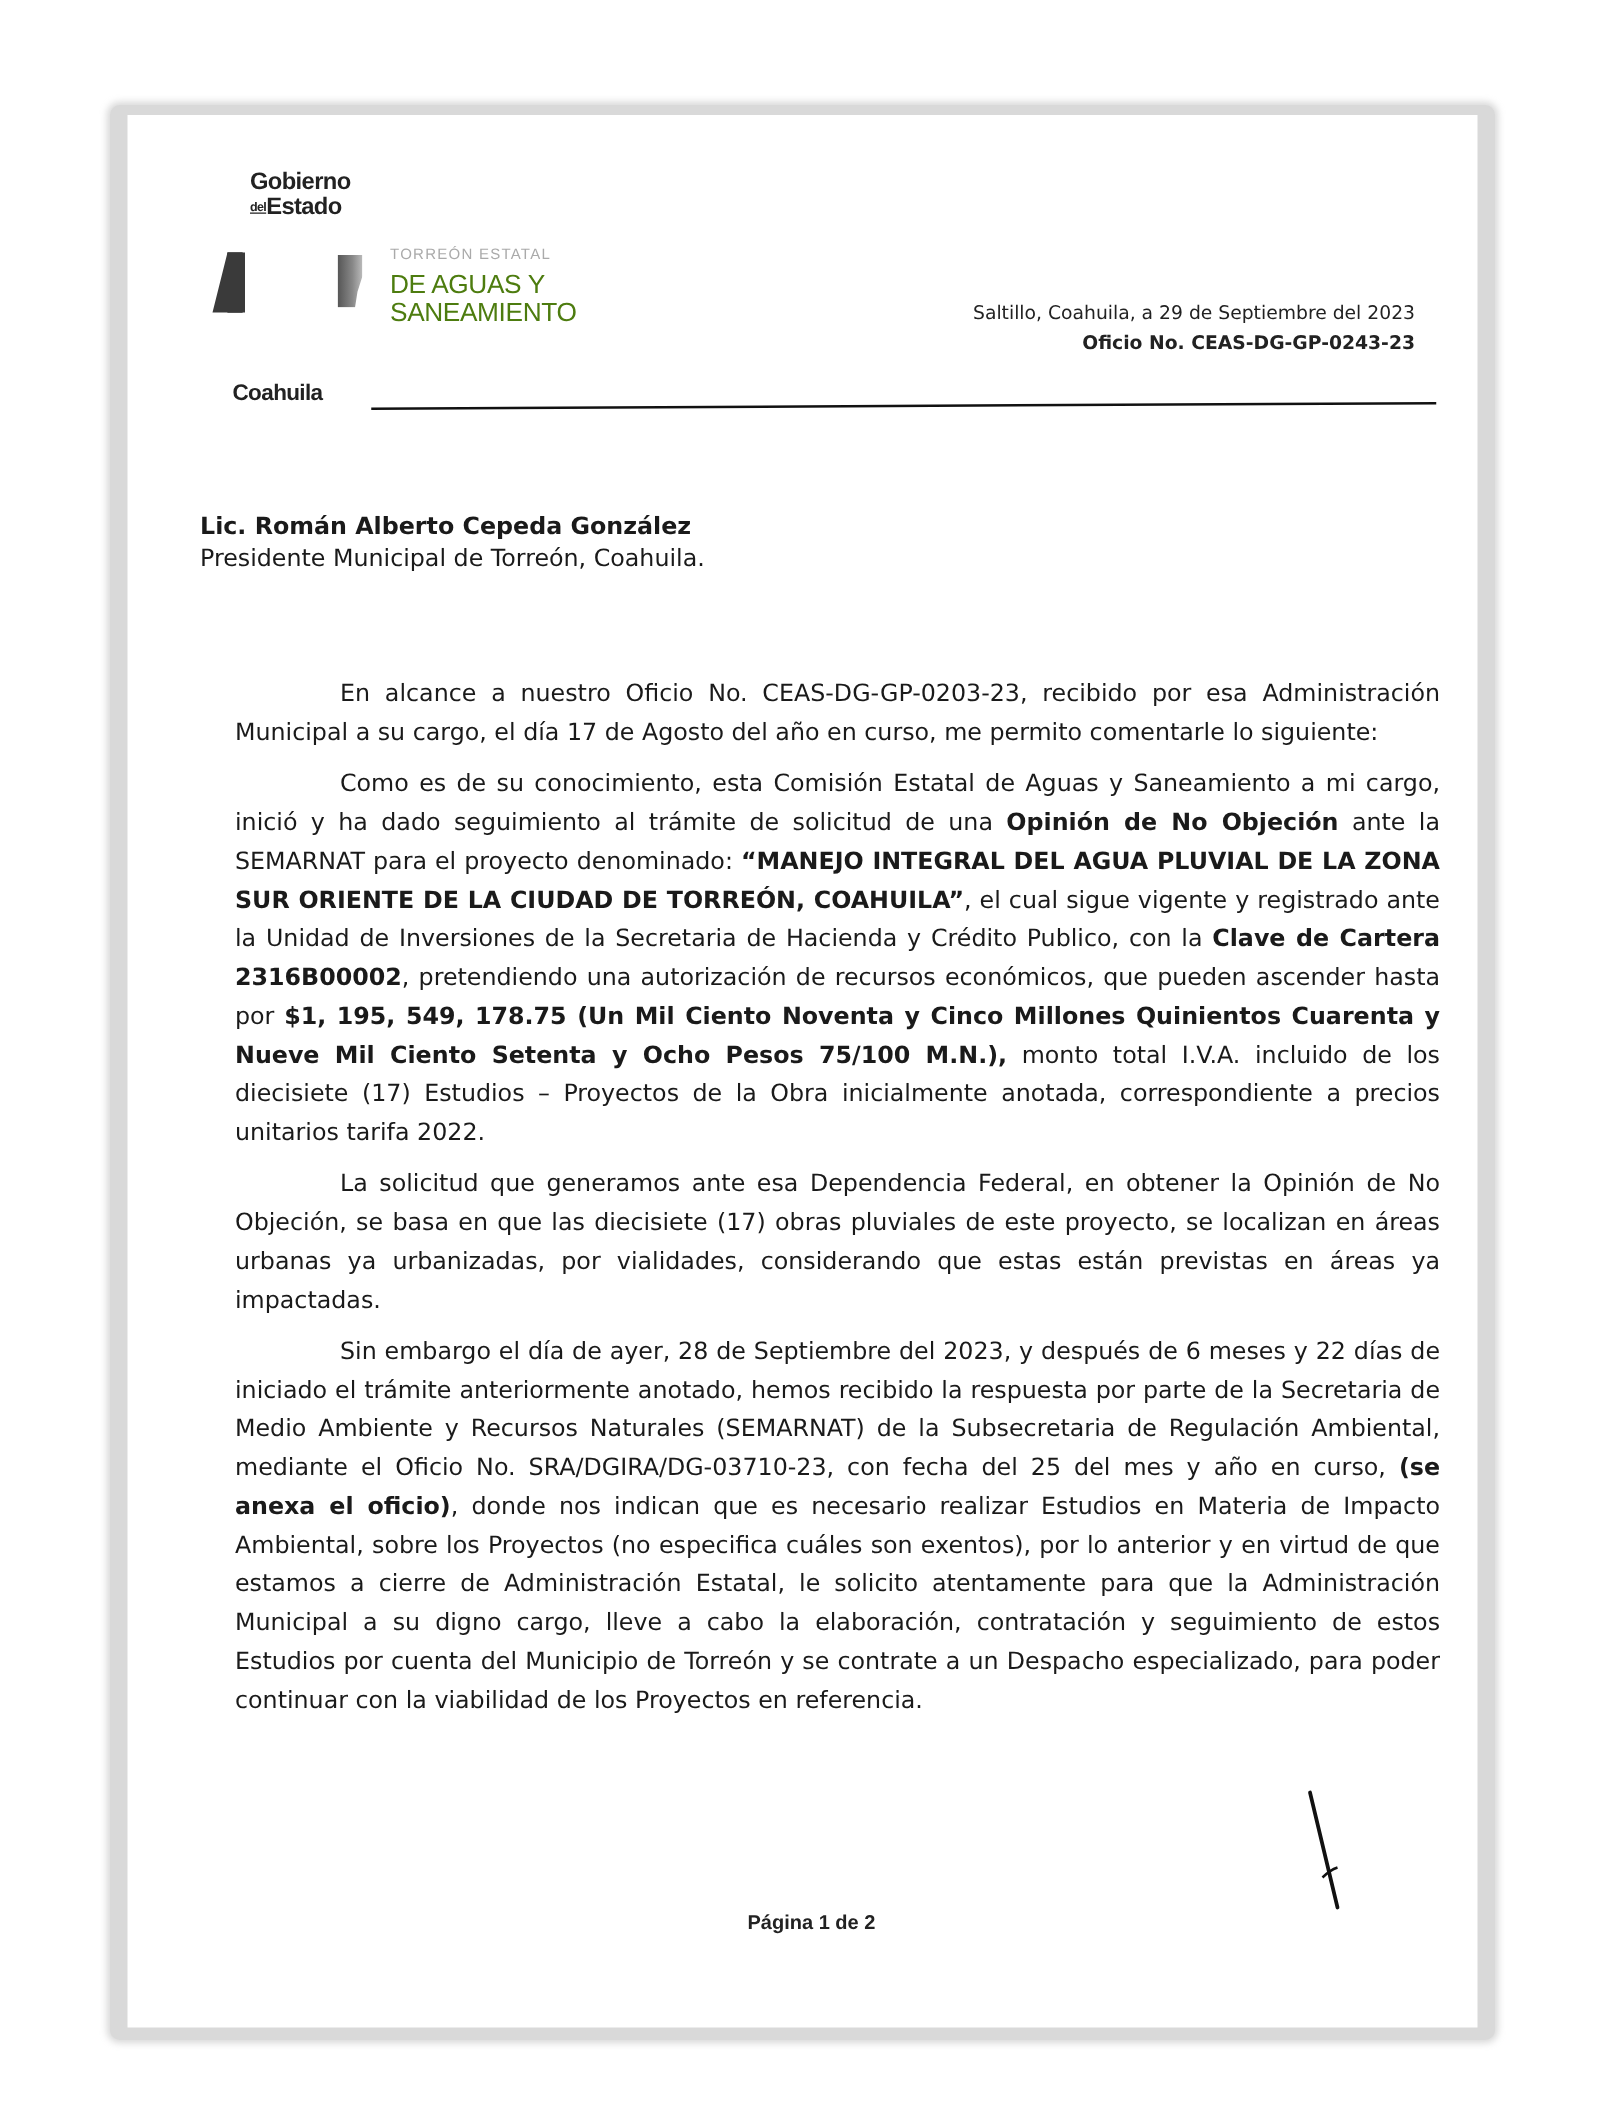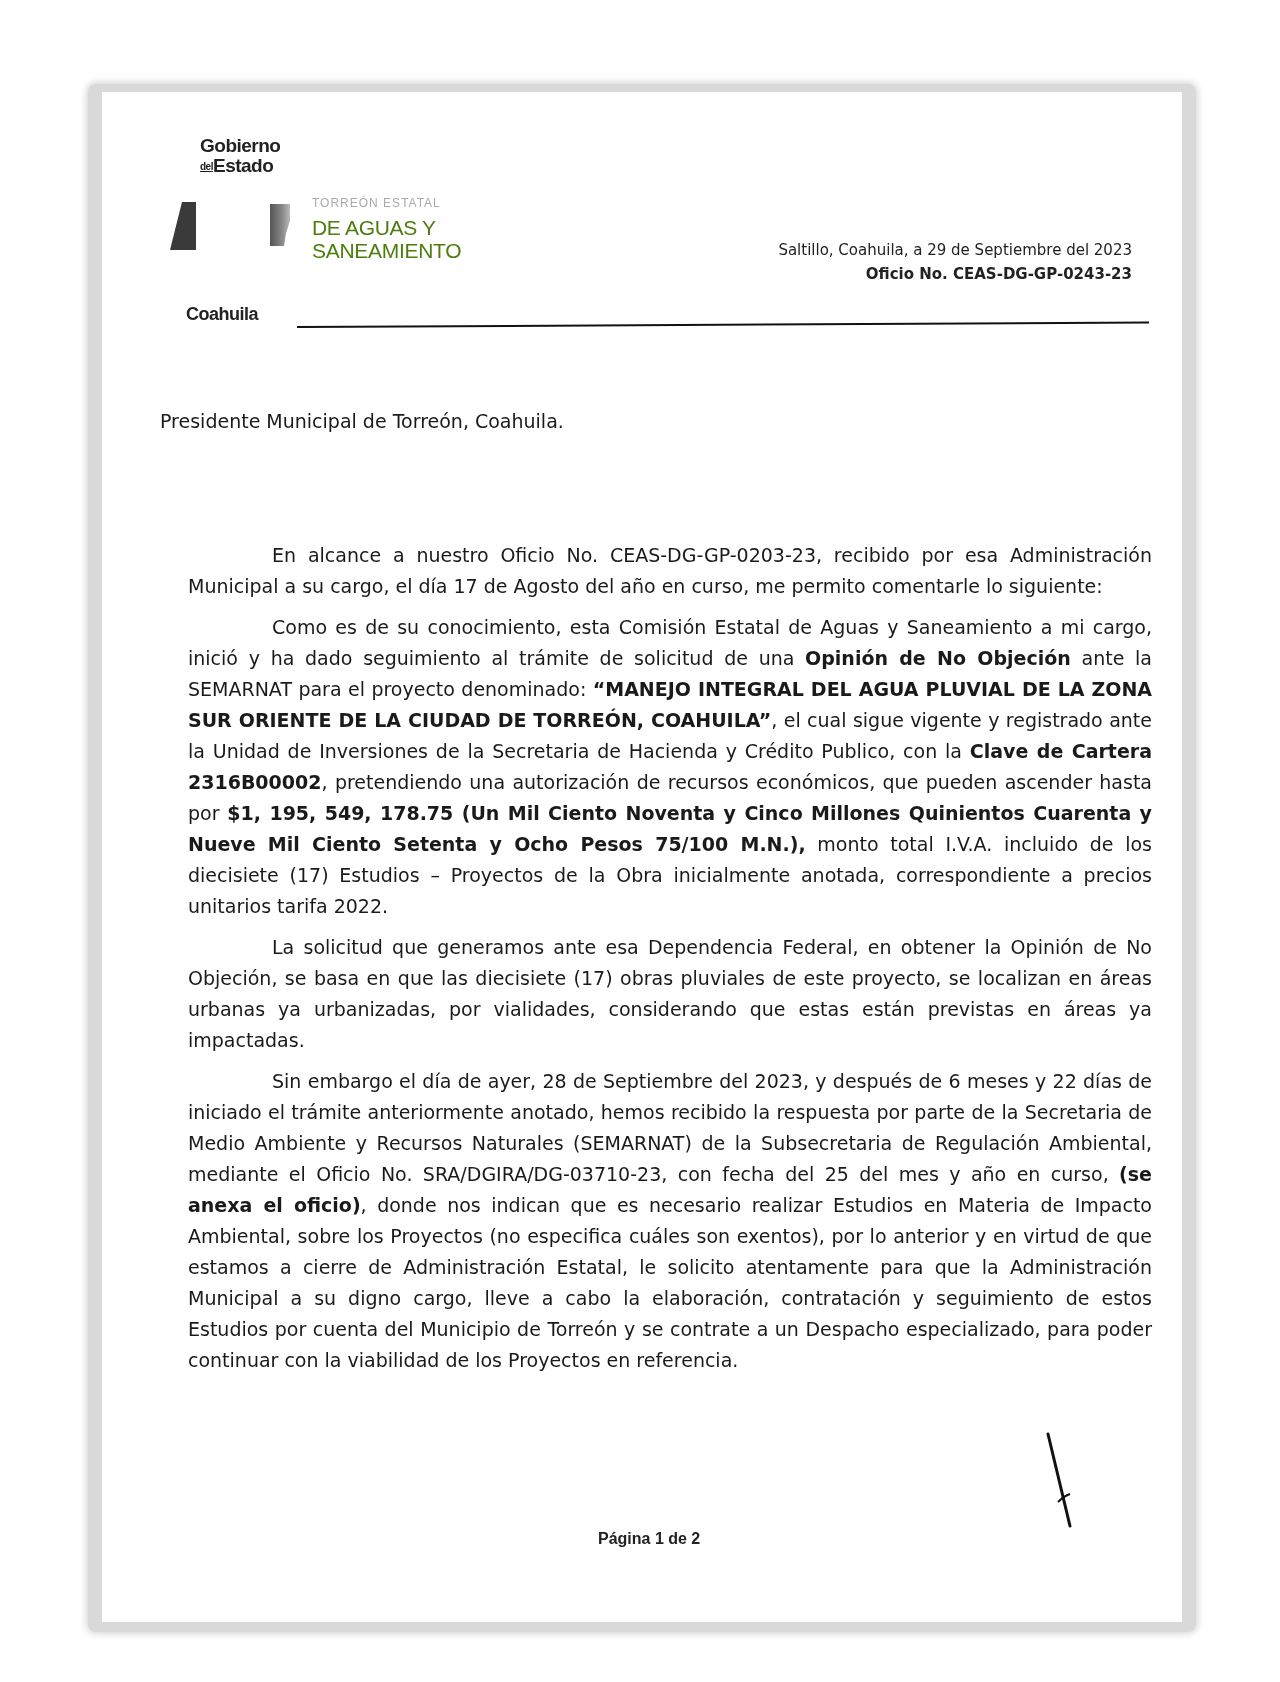--- a/index.html
+++ b/index.html
@@ -120,20 +120,21 @@
 <div class="comision-name">
   <div>DE AGUAS Y</div>
   <div>SANEAMIENTO</div>
 </div>
 
 <div class="place-date">Saltillo, Coahuila, a 29 de Septiembre del 2023</div>
 <div class="oficio-no">Oficio No. CEAS-DG-GP-0243-23</div>
 <div class="header-rule"></div>
 
 <div class="recipient">
+  <div class="name">Lic. Román Alberto Cepeda González</div>
   <div>Presidente Municipal de Torreón, Coahuila.</div>
 </div>
 
 <div class="body">
   <p>En alcance a nuestro Oficio No. CEAS-DG-GP-0203-23, recibido por esa Administración Municipal a su cargo, el día 17 de Agosto del año en curso, me permito comentarle lo siguiente:</p>
   <p><span>Como es de su conocimiento, esta Comisión Estatal de Aguas y Saneamiento a mi cargo, inició y ha dado seguimiento al trámite de solicitud de una </span><b>Opinión de No Objeción</b><span> ante la SEMARNAT para el proyecto denominado: </span><b>“MANEJO INTEGRAL DEL AGUA PLUVIAL DE LA ZONA SUR ORIENTE DE LA CIUDAD DE TORREÓN, COAHUILA”</b><span>, el cual sigue vigente y registrado ante la Unidad de Inversiones de la Secretaria de Hacienda y Crédito Publico, con la </span><b>Clave de Cartera 2316B00002</b><span>, pretendiendo una autorización de recursos económicos, que pueden ascender hasta por </span><b>$1, 195, 549, 178.75 (Un Mil Ciento Noventa y Cinco Millones Quinientos Cuarenta y Nueve Mil Ciento Setenta y Ocho Pesos 75/100 M.N.),</b><span> monto total I.V.A. incluido de los diecisiete (17) Estudios – Proyectos de la Obra inicialmente anotada, correspondiente a precios unitarios tarifa 2022.</span></p>
   <p>La solicitud que generamos ante esa Dependencia Federal, en obtener la Opinión de No Objeción, se basa en que las diecisiete (17) obras pluviales de este proyecto, se localizan en áreas urbanas ya urbanizadas, por vialidades, considerando que estas están previstas en áreas ya impactadas.</p>
   <p><span>Sin embargo el día de ayer, 28 de Septiembre del 2023, y después de 6 meses y 22 días de iniciado el trámite anteriormente anotado, hemos recibido la respuesta por parte de la Secretaria de Medio Ambiente y Recursos Naturales (SEMARNAT) de la Subsecretaria de Regulación Ambiental, mediante el Oficio No. SRA/DGIRA/DG-03710-23, con fecha del 25 del mes y año en curso, </span><b>(se anexa el oficio)</b><span>, donde nos indican que es necesario realizar Estudios en Materia de Impacto Ambiental, sobre los Proyectos (no especifica cuáles son exentos), por lo anterior y en virtud de que estamos a cierre de Administración Estatal, le solicito atentamente para que la Administración Municipal a su digno cargo, lleve a cabo la elaboración, contratación y seguimiento de estos Estudios por cuenta del Municipio de Torreón y se contrate a un Despacho especializado, para poder continuar con la viabilidad de los Proyectos en referencia.</span></p>
 </div>
 

